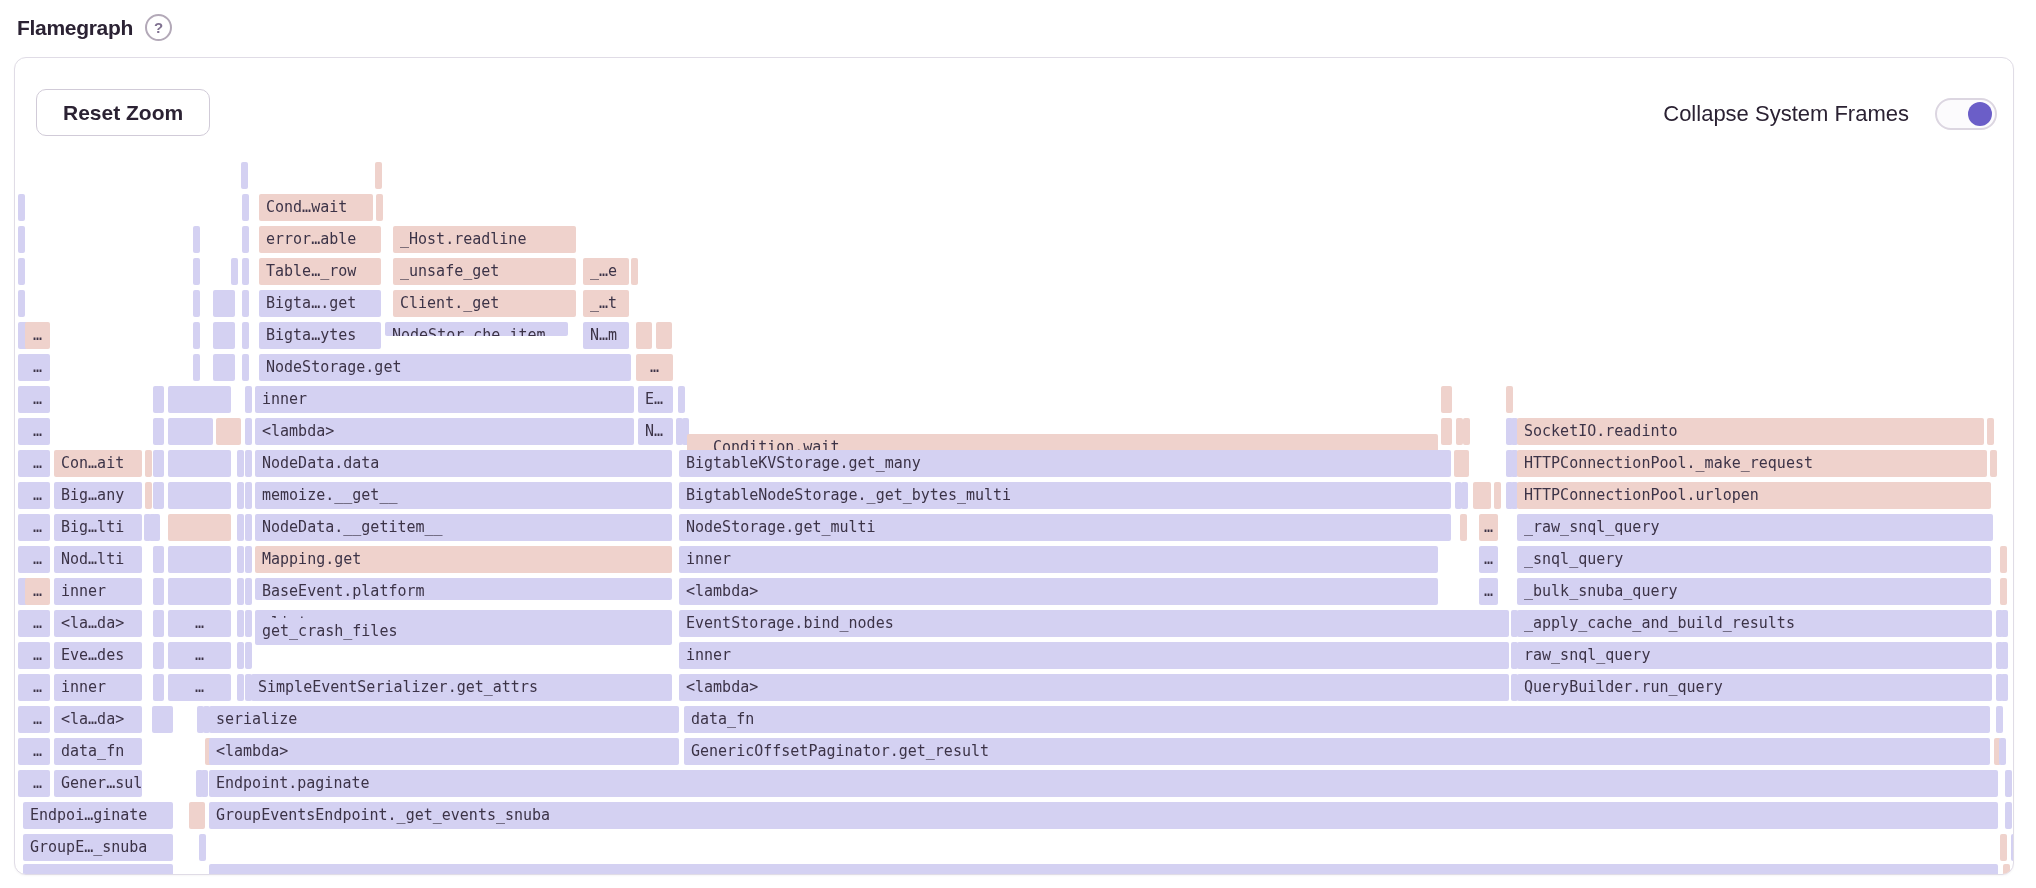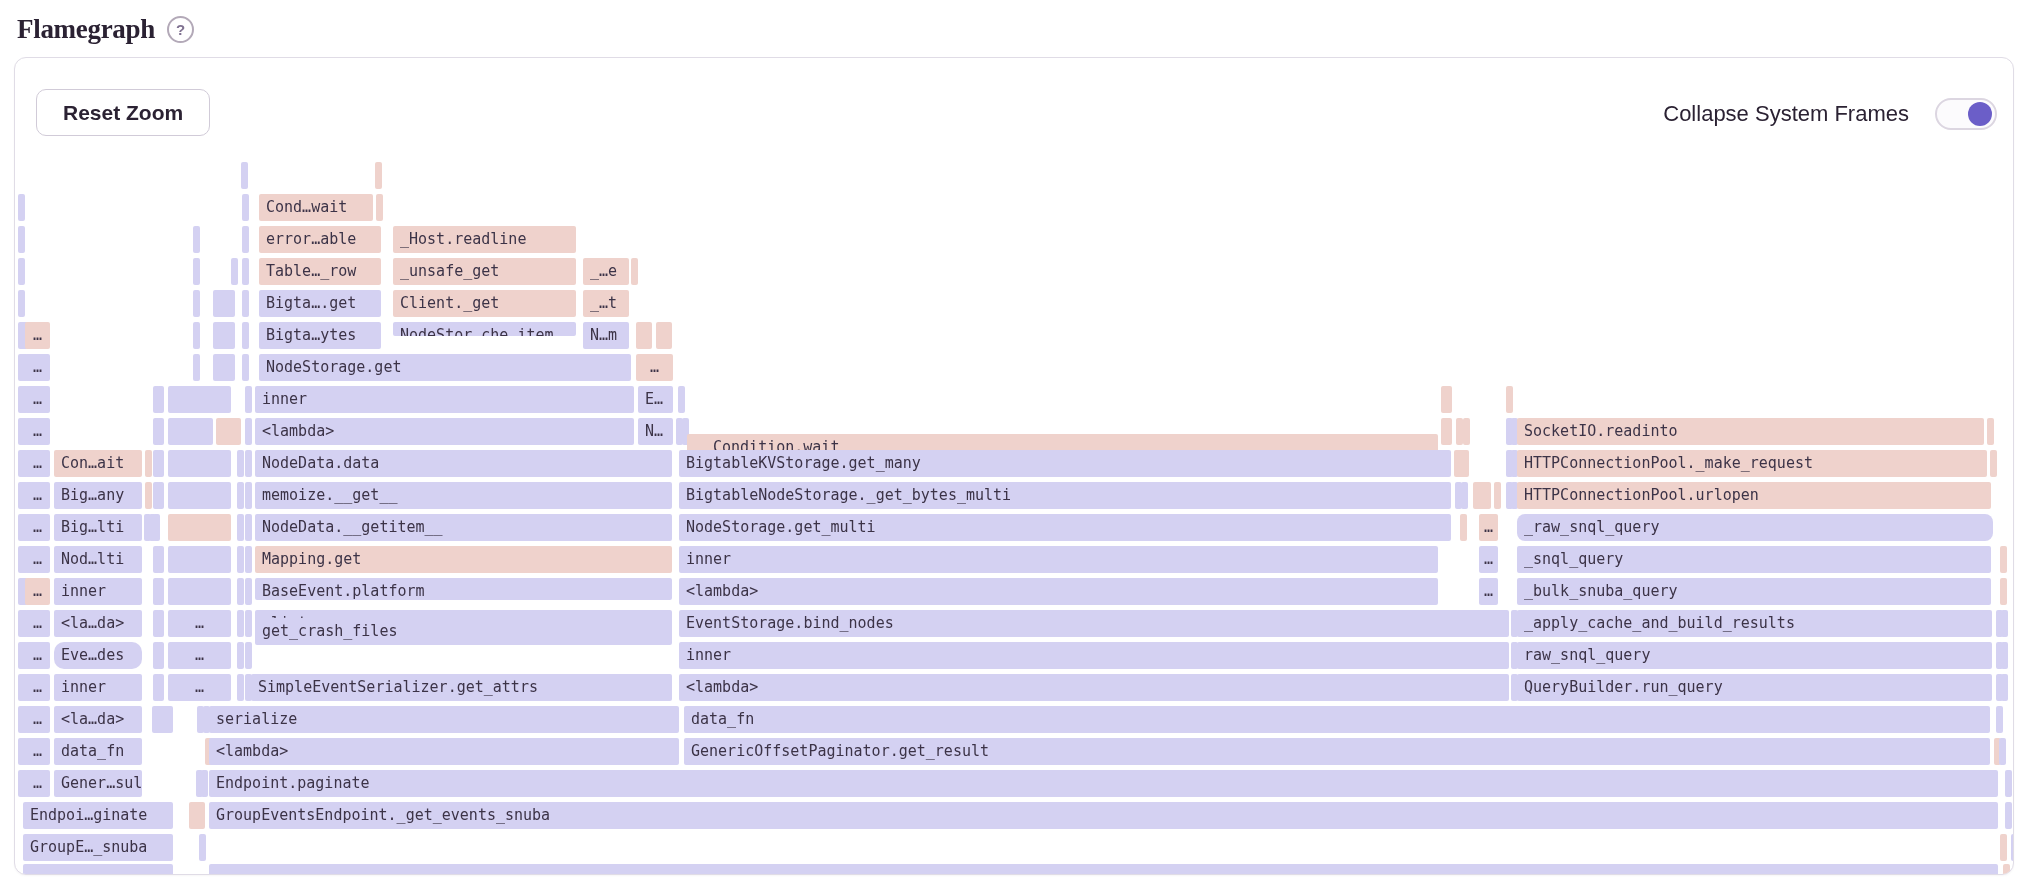--- a/index.html
+++ b/index.html
@@ -5,21 +5,21 @@
   :root{
     --pink:#efd2cc; --blue:#d4d1f2; --accent:#6b5ec8;
     --text:#2b2233; --bar-text:#3c3347; --border:#e0dce6;
   }
   *{box-sizing:border-box;}
   html,body{margin:0;padding:0;background:#ffffff;}
   body{width:2036px;height:888px;position:relative;overflow:hidden;
        font-family:"Liberation Sans", sans-serif;color:var(--text);}
 
   .page-header{position:absolute;left:17px;top:14px;display:flex;align-items:center;gap:12px;}
-  .page-title{font-size:27px;font-weight:700;letter-spacing:-0.3px;color:var(--text);font-family:Liberation Serif, serif;}
+  .page-title{font-size:21px;font-weight:700;letter-spacing:-0.3px;color:var(--text);}
   .help-icon{width:27px;height:27px;border:2px solid #b3a9b8;border-radius:50%;
              display:flex;align-items:center;justify-content:center;
              font-size:15px;font-weight:700;color:#7f7190;cursor:pointer;}
 
   .card{position:absolute;left:14px;top:57px;width:2000px;height:818px;background:#fff;
         border:1px solid var(--border);border-radius:12px;overflow:hidden;
         box-shadow:0 1px 2px rgba(43,34,51,0.04);}
 
   .reset-zoom{position:absolute;left:21px;top:31px;height:47px;padding:0 26px;
         background:#fff;border:1px solid #d1cbd8;border-radius:10px;
@@ -86,21 +86,21 @@
       <div class="bar b" style="left: 244px; top: 232px; width: 122px; height: 27px;">Bigta….get</div>
       <div class="bar p" style="left: 378px; top: 232px; width: 183px; height: 27px;">Client._get</div>
       <div class="bar p" style="left: 568px; top: 232px; width: 46px; height: 27px;">_…t</div>
       <div class="bar b" style="left: 3px; top: 264px; width: 2px; height: 27px;"></div>
       <div class="bar b" style="left: 6px; top: 264px; width: 2px; height: 27px;"></div>
       <div class="bar p ell" style="left: 10px; top: 264px; width: 25px; height: 27px;">…</div>
       <div class="bar b" style="left: 178px; top: 264px; width: 5px; height: 27px;"></div>
       <div class="bar b" style="left: 198px; top: 264px; width: 22px; height: 27px;"></div>
       <div class="bar b" style="left: 227px; top: 264px; width: 5px; height: 27px;"></div>
       <div class="bar b" style="left: 244px; top: 264px; width: 122px; height: 27px;">Bigta…ytes</div>
-      <div class="bar b" style="left: 378px; top: 264px; width: 183px; height: 14px;">NodeStor…che_item</div>
+      <div class="bar b" style="left: 370px; top: 264px; width: 183px; height: 14px;">NodeStor…che_item</div>
       <div class="bar b" style="left: 568px; top: 264px; width: 46px; height: 27px;">N…m</div>
       <div class="bar p" style="left: 621px; top: 264px; width: 16px; height: 27px;"></div>
       <div class="bar p" style="left: 641px; top: 264px; width: 16px; height: 27px;"></div>
       <div class="bar b" style="left: 3px; top: 296px; width: 2px; height: 27px;"></div>
       <div class="bar b" style="left: 6px; top: 296px; width: 2px; height: 27px;"></div>
       <div class="bar b ell" style="left: 10px; top: 296px; width: 25px; height: 27px;">…</div>
       <div class="bar b" style="left: 178px; top: 296px; width: 5px; height: 27px;"></div>
       <div class="bar b" style="left: 198px; top: 296px; width: 22px; height: 27px;"></div>
       <div class="bar b" style="left: 227px; top: 296px; width: 5px; height: 27px;"></div>
       <div class="bar b" style="left: 244px; top: 296px; width: 372px; height: 27px;">NodeStorage.get</div>
@@ -180,21 +180,21 @@
       <div class="bar b" style="left: 129px; top: 456px; width: 3px; height: 27px;"></div>
       <div class="bar b" style="left: 134px; top: 456px; width: 3px; height: 27px;"></div>
       <div class="bar b" style="left: 138px; top: 456px; width: 3px; height: 27px;"></div>
       <div class="bar p" style="left: 153px; top: 456px; width: 63px; height: 27px;"></div>
       <div class="bar b" style="left: 222px; top: 456px; width: 3px; height: 27px;"></div>
       <div class="bar b" style="left: 230px; top: 456px; width: 4px; height: 27px;"></div>
       <div class="bar b" style="left: 240px; top: 456px; width: 417px; height: 27px;">NodeData.__getitem__</div>
       <div class="bar b" style="left: 664px; top: 456px; width: 772px; height: 27px;">NodeStorage.get_multi</div>
       <div class="bar p" style="left: 1445px; top: 456px; width: 4px; height: 27px;"></div>
       <div class="bar p ell" style="left: 1464px; top: 456px; width: 19px; height: 27px;">…</div>
-      <div class="bar b" style="left: 1502px; top: 456px; width: 476px; height: 27px; border-radius: 8px;">_raw_snql_query</div>
+      <div class="bar b" style="left: 1502px; top: 456px; width: 476px; height: 27px;">_raw_snql_query</div>
       <div class="bar b" style="left: 3px; top: 488px; width: 2px; height: 27px;"></div>
       <div class="bar b" style="left: 6px; top: 488px; width: 2px; height: 27px;"></div>
       <div class="bar b ell" style="left: 10px; top: 488px; width: 25px; height: 27px;">…</div>
       <div class="bar b" style="left: 39px; top: 488px; width: 88px; height: 27px;">Nod…lti</div>
       <div class="bar b" style="left: 138px; top: 488px; width: 2px; height: 27px;"></div>
       <div class="bar b" style="left: 142px; top: 488px; width: 2px; height: 27px;"></div>
       <div class="bar b" style="left: 153px; top: 488px; width: 63px; height: 27px;"></div>
       <div class="bar b" style="left: 222px; top: 488px; width: 3px; height: 27px;"></div>
       <div class="bar b" style="left: 230px; top: 488px; width: 4px; height: 27px;"></div>
       <div class="bar p" style="left: 240px; top: 488px; width: 417px; height: 27px;">Mapping.get</div>
@@ -227,21 +227,21 @@
       <div class="bar b" style="left: 230px; top: 552px; width: 4px; height: 27px;"></div>
       <div class="bar b" style="left: 240px; top: 552px; width: 417px; height: 27px;">&lt;listcomp&gt;</div>
       <div class="bar b" style="left: 664px; top: 552px; width: 830px; height: 27px;">EventStorage.bind_nodes</div>
       <div class="bar b" style="left: 1496px; top: 552px; width: 4px; height: 27px;"></div>
       <div class="bar b" style="left: 1502px; top: 552px; width: 475px; height: 27px;">_apply_cache_and_build_results</div>
       <div class="bar b" style="left: 1981px; top: 552px; width: 3px; height: 27px;"></div>
       <div class="bar b" style="left: 1986px; top: 552px; width: 3px; height: 27px;"></div>
       <div class="bar b" style="left: 3px; top: 584px; width: 2px; height: 27px;"></div>
       <div class="bar b" style="left: 6px; top: 584px; width: 2px; height: 27px;"></div>
       <div class="bar b ell" style="left: 10px; top: 584px; width: 25px; height: 27px;">…</div>
-      <div class="bar b" style="left: 39px; top: 584px; width: 88px; height: 27px; border-radius: 10px;">Eve…des</div>
+      <div class="bar b" style="left: 39px; top: 584px; width: 88px; height: 27px;">Eve…des</div>
       <div class="bar b" style="left: 138px; top: 584px; width: 2px; height: 27px;"></div>
       <div class="bar b" style="left: 142px; top: 584px; width: 2px; height: 27px;"></div>
       <div class="bar b ell" style="left: 153px; top: 584px; width: 63px; height: 27px;">…</div>
       <div class="bar b" style="left: 222px; top: 584px; width: 3px; height: 27px;"></div>
       <div class="bar b" style="left: 230px; top: 584px; width: 4px; height: 27px;"></div>
       <div class="bar b" style="left: 240px; top: 560px; width: 417px; height: 27px;">get_crash_files</div>
       <div class="bar b" style="left: 664px; top: 584px; width: 830px; height: 27px;">inner</div>
       <div class="bar b" style="left: 1496px; top: 584px; width: 4px; height: 27px;"></div>
       <div class="bar b" style="left: 1502px; top: 584px; width: 475px; height: 27px;">raw_snql_query</div>
       <div class="bar b" style="left: 1981px; top: 584px; width: 3px; height: 27px;"></div>

